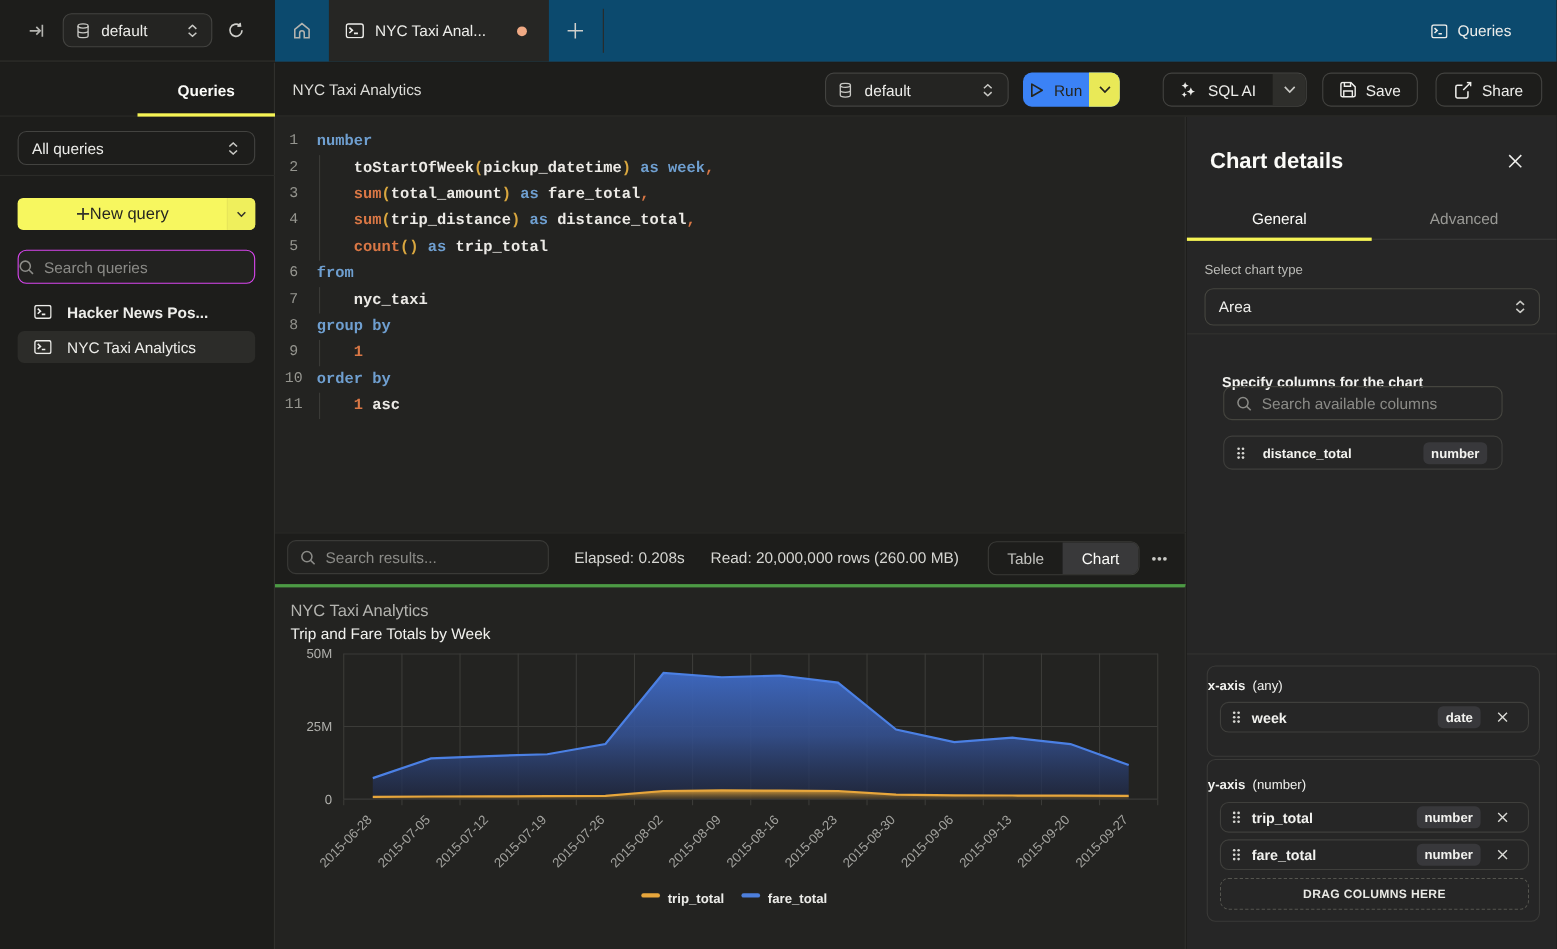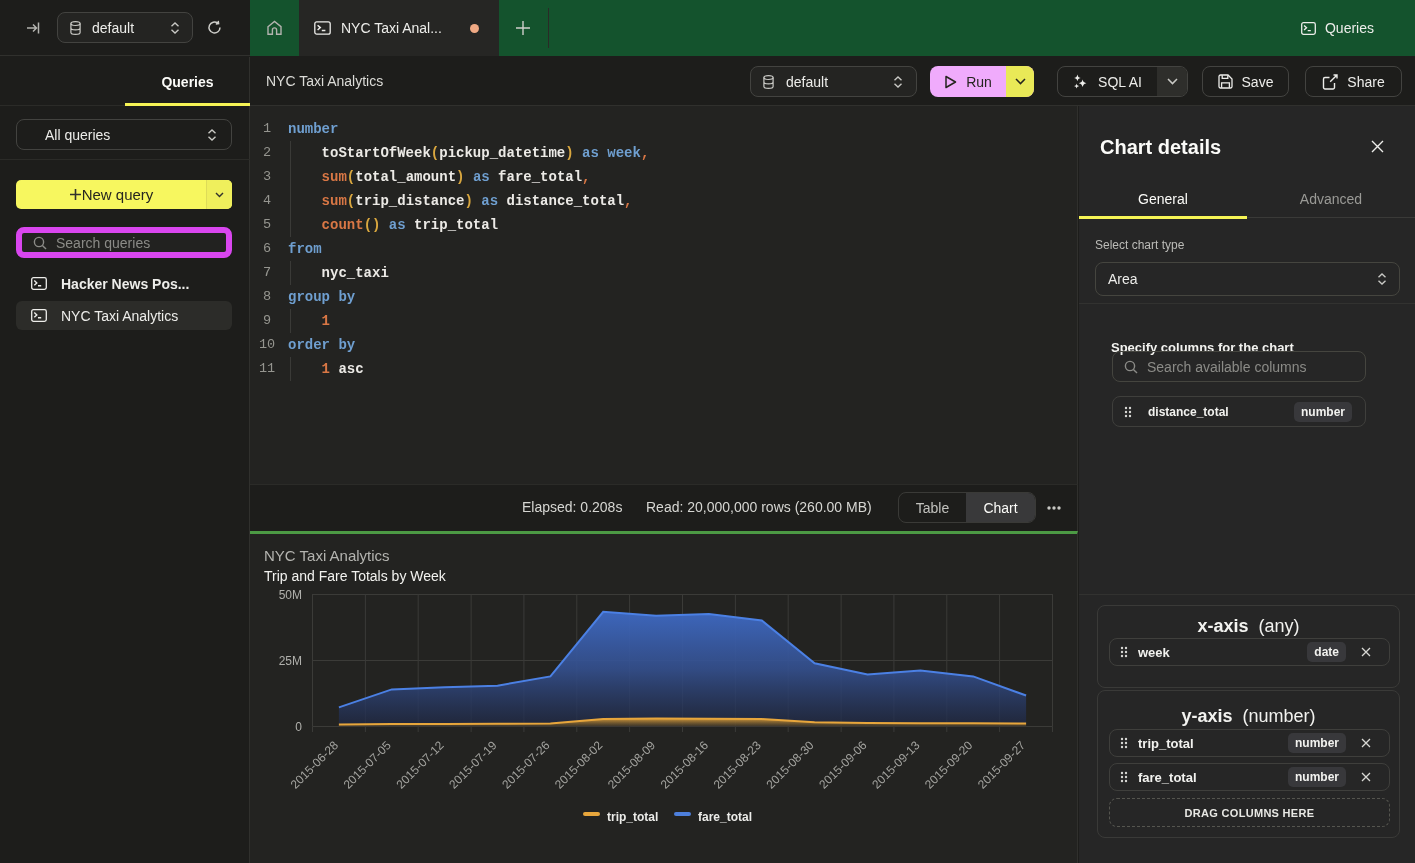--- a/index.html
+++ b/index.html
@@ -1,60 +1,60 @@
 <!DOCTYPE html>
 <html><head>
 <meta charset="utf-8">
 <style>
 * { margin:0; padding:0; box-sizing:border-box; }
 html,body { width:1415px; height:863px; background:#1d1d1b; font-family:"Liberation Sans",sans-serif; overflow:hidden; color:#e9e9e6; }
 svg { display:block; }
 
 
 #topbar { position:absolute; left:0; top:0; width:1415px; height:56px; background:#1d1d1b; border-bottom:1px solid #30302d; }
-#tabstrip { position:absolute; left:250px; top:0; width:1165px; height:56px; background:#14532d; }
+#tabstrip { position:absolute; left:250px; top:0; width:1165px; height:56px; background:#0c4a6e; }
 #collapse-ic { position:absolute; left:26px; top:21px; }
 #db-select { position:absolute; left:57px; top:12px; width:136px; height:31px; border:1px solid #434340; border-radius:8px; display:flex; align-items:center; background:#242422; }
 #db-select .lbl { font-size:14px; color:#ededea; margin-left:10px; }
 #refresh-ic { position:absolute; left:207px; top:20px; }
 #home-btn { position:absolute; left:0; top:0; width:49px; height:56px; display:flex; align-items:center; justify-content:center; }
 #tab-active { position:absolute; left:49px; top:0; width:200px; height:56px; background:#262624; display:flex; align-items:center; }
 #tab-active .ttl { font-size:14px; color:#ededea; margin-left:10px; }
 #tab-dot { width:9px; height:9px; border-radius:50%; background:#efa984; margin-left:28px; }
 #plus-btn { position:absolute; left:265px; top:20px; }
 #tabsep { position:absolute; left:298px; top:8px; width:1px; height:40px; background:#2a2a27; }
 #queries-top { position:absolute; right:41px; top:0; height:56px; display:flex; align-items:center; gap:9px; }
 #queries-top span { font-size:14px; color:#ededea; }
 
 
 #sidebar { position:absolute; left:0; top:57px; width:250px; height:806px; background:#1d1d1b; border-right:1px solid #30302d; }
 #side-tabs { position:relative; height:49px; border-bottom:1px solid #2b2b28; }
 #side-tabs .t { position:absolute; top:0; width:125px; height:49px; display:flex; align-items:center; justify-content:center; font-size:14px; }
 #t-tables { left:0; color:#9a9a96; }
 #t-queries { left:125px; color:#fbfbf8; font-weight:bold; }
 #side-underline { position:absolute; left:125px; top:46px; width:125px; height:3px; background:#f6f455; }
-#allq { position:absolute; left:16px; top:62px; width:216px; height:31px; border:1px solid #434340; border-radius:8px; display:flex; align-items:center;padding-left:16px; }
+#allq { position:absolute; left:16px; top:62px; width:216px; height:31px; border:1px solid #434340; border-radius:8px; display:flex; align-items:center; }
 #allq span { font-size:14px; color:#ededea; margin-left:12px; }
 #side-div { position:absolute; left:0; top:102px; width:250px; height:1px; background:#2b2b28; }
 #newq { position:absolute; left:16px; top:123px; width:216px; height:29px; background:#f7f75f; border-radius:5px; display:flex; align-items:center; }
 #newq .main { flex:1; display:flex; align-items:center; justify-content:center; gap:0; color:#262620; font-size:15px; height:100%; }
 #newq .arrow { width:26px; height:100%; border-left:1px solid #dedc58; display:flex; align-items:center; justify-content:center; background:#efef5c; border-radius:0 5px 5px 0; }
-#q-search { position:absolute; left:16px; top:170px; width:216px; height:31px; border:6px solid #d946ef; border-radius:8px; background:#222220; display:flex; align-items:center; gap:9px; padding-left:11px; }
+#q-search { position:absolute; left:16px; top:170px; width:216px; height:31px; border:1px solid #d946ef; border-radius:8px; background:#222220; display:flex; align-items:center; gap:9px; padding-left:0; }
 #q-search span { color:#8b8b87; font-size:14px; }
 .q-item { position:absolute; left:16px; width:216px; height:29px; border-radius:6px; display:flex; align-items:center; gap:14px; padding-left:15px; font-size:14px; color:#ededea; }
 #q-item1 { top:212px;font-weight:bold; }
 #q-item2 { top:244px; background:#2c2c29; }
 
 
 #toolbar { position:absolute; left:250px; top:57px; width:1165px; height:49px; background:#1d1d1b; border-bottom:1px solid #30302d; }
 #tb-title { position:absolute; left:16px; top:16px; font-size:14px; color:#dcdcd8; }
 .tb-btn { position:absolute; top:9px; height:31px; border:1px solid #434340; border-radius:8px; display:flex; align-items:center; }
 #tb-db { left:500px; width:167px; background:#242422; }
 #tb-db span { font-size:14px; color:#ededea; margin-left:11px; }
-#tb-run { position:absolute; left:680px; top:9px; width:104px; height:31px; border-radius:8px; background:#f0abfc; display:flex; }
+#tb-run { position:absolute; left:680px; top:9px; width:88px; height:31px; border-radius:8px; background:#3b82f6; display:flex; }
 #tb-run .main { flex:1; display:flex; align-items:center; justify-content:center; gap:9px; color:#25251f; font-size:14px; }
 #tb-run .arrow { width:28px; display:flex; align-items:center; justify-content:center; background:#e9e957; border-radius:0 8px 8px 0; }
 #tb-ai { left:807px; width:131px; padding:0; overflow:hidden; }
 #tb-ai .main { flex:1; display:flex; align-items:center; justify-content:center; gap:9px; font-size:14px; color:#ededea; }
 #tb-ai .arrow { width:30px; height:100%; display:flex; align-items:center; justify-content:center; background:#2e2e2b; }
 #tb-save { left:952px; width:87px; justify-content:center; gap:9px; font-size:14px; color:#ededea; }
 #tb-share { left:1055px; width:97px; justify-content:center; gap:9px; font-size:14px; color:#ededea; }
 
 
 #editor { position:absolute; left:250px; top:106px; width:828px; height:378px; background:#232321; border-right:1px solid #30302d; }
@@ -100,21 +100,21 @@
 #p-colsearch { position:absolute; left:33px; top:245px; width:254px; height:31px; border:1px solid #45453f; border-radius:8px; display:flex; align-items:center; gap:9px; padding-left:11px; }
 #p-colsearch span { color:#8b8b87; font-size:14px; }
 .col-row { position:absolute; height:31px; border:1px solid #3f3f3c; border-radius:8px; display:flex; align-items:center; }
 .col-row .nm2 { font-size:12px; font-weight:bold; color:#f2f2ef; margin-left:16px; }
 .chip { position:absolute; font-size:12px; font-weight:bold; color:#f2f2ef; background:#38383b; border-radius:5px; padding:3px 7px; }
 #p-row-dist { left:33px; top:290px; width:254px; }
 #p-div2 { position:absolute; left:0; top:488px; width:336px; height:1px; background:#323230; }
 .axisbox { position:absolute; left:18px; width:303px; border:1px solid #3a3a38; border-radius:8px; }
 #xaxisbox { top:499px; height:83px; }
 #yaxisbox { top:584px; height:148px; }
-.axisbox .hd { text-align:center; margin-top:10px; font-size:18px; color:#f2f2ef; }
+.axisbox .hd { margin-top:10px; font-size:12px; color:#f2f2ef; }
 #yaxisbox .hd { margin-top:15px; }
 .axisbox .hd b { font-weight:bold; }
 .axis-row { position:absolute; left:11px; width:281px; height:28px; border:1px solid #3f3f3c; border-radius:8px; display:flex; align-items:center; }
 .axis-row .nm2 { font-size:13px; font-weight:bold; color:#f2f2ef; margin-left:10px; }
 #dragbox { position:absolute; left:11px; top:107px; width:281px; height:29px; border:1px dashed #55554f; border-radius:8px; display:flex; align-items:center; justify-content:center; font-size:11px; font-weight:bold; letter-spacing:0.3px; color:#e8e8e4; }
 </style>
 </head>
 <body>
 
 <div id="topbar">
@@ -278,20 +278,27 @@
     <div class="cl"><span class="ln">10</span><span class="ct"><span class="kw">order by</span></span></div>
     <div class="cl"><span class="ln">11</span><span class="ct">    <span class="nm">1</span> <span class="id">asc</span></span></div>
   </div>
   <div class="guide" style="top:35px; height:96px;"></div>
   <div class="guide" style="top:155px; height:24px;"></div>
   <div class="guide" style="top:203px; height:24px;"></div>
   <div class="guide" style="top:251px; height:24px;"></div>
 </div>
 
 <div id="results">
+  <div id="r-search">
+    <svg width="14" height="14" viewBox="0 0 14 14" fill="none" stroke="#8b8b87" stroke-width="1.4">
+        <circle cx="6" cy="6" r="4.6"></circle>
+        <path d="M9.4 9.4 L13 13"></path>
+      </svg>
+    <span>Search results...</span>
+  </div>
   <div id="r-elapsed">Elapsed: 0.208s</div>
   <div id="r-read">Read: 20,000,000 rows (260.00 MB)</div>
   <div id="r-seg">
       <div class="sa">Table</div>
       <div class="sb">Chart</div>
     </div>
   <svg id="r-dots-svg" width="14" height="4" viewBox="0 0 14 4" style="position:absolute; left:797px; top:21px;" fill="#c8c8c4">
       <circle cx="2" cy="2" r="1.7"></circle>
       <circle cx="7" cy="2" r="1.7"></circle>
       <circle cx="12" cy="2" r="1.7"></circle>

